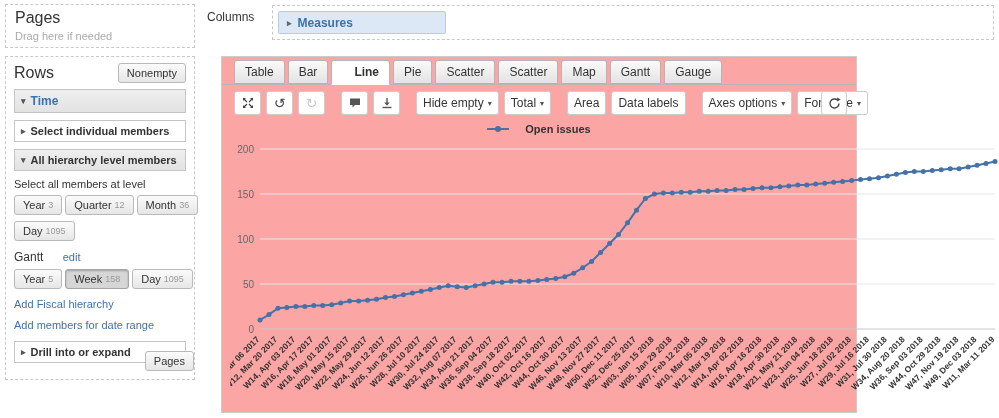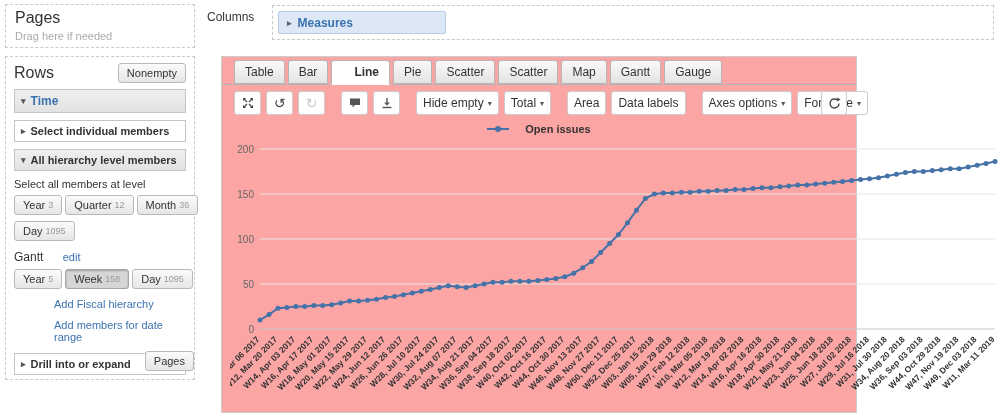--- a/index.html
+++ b/index.html
@@ -35,21 +35,21 @@
   .sec .tri { color:#555; font-size:9px; }
   .sec.time-sec { font-size:12px; }
   .sec.time-sec .sec-label { color:#3b73af; }
 
   .lvl-text { font-size:11px; color:#333; margin:6px 0 5px; }
   .btn-row { display:flex; gap:3px; margin-bottom:6px; }
   .weekly-row { margin:9px 0 5px; font-size:12px; }
   .weekly-row a { font-size:11px; margin-left:16px; }
   a { color:#3b73af; text-decoration:none; cursor:pointer; }
   .blue-link { display:block; font-size:11px; margin:4px 0; }
-  .link-group { margin-top:9px;margin-left:40px; }
+  .link-group { margin-top:9px; }
   .drill-sec { margin-top:10px; }
   .pages-btn-wrap { position:absolute; right:0; bottom:2px; }
 
   
   .main-panel { position:absolute; left:221px; top:56px; width:636px; height:357px; border:1px solid #ccc; background:#fca5a5; }
   .tabs-row { position:absolute; left:0; right:0; top:0; height:28px; padding:4px 12px 0; border-bottom:1px solid #b5b5b5;
     display:flex; gap:3px; align-items:flex-end; }
   .tab { border:1px solid #b5b5b5; border-radius:3px 3px 0 0; background:linear-gradient(#fafafa,#e3e3e3);
     font-size:12px; padding:4px 10px; cursor:pointer; position:relative; }
   .tab.active { background:#fff; border-bottom-color:#fff; margin-bottom:-1px; padding-bottom:5px; font-weight:bold;padding-left:22px; }

